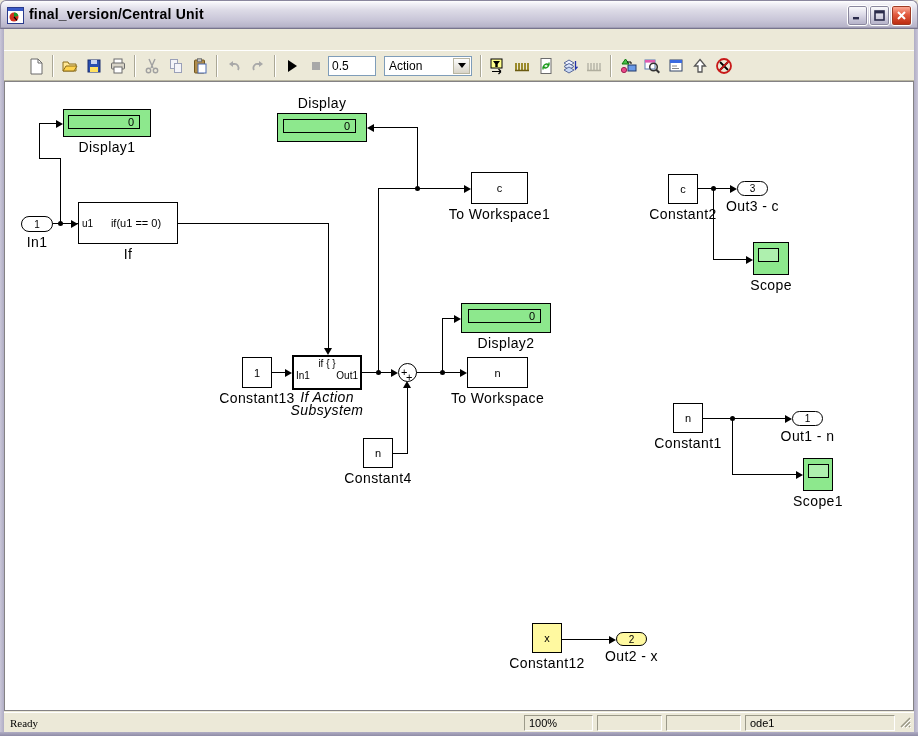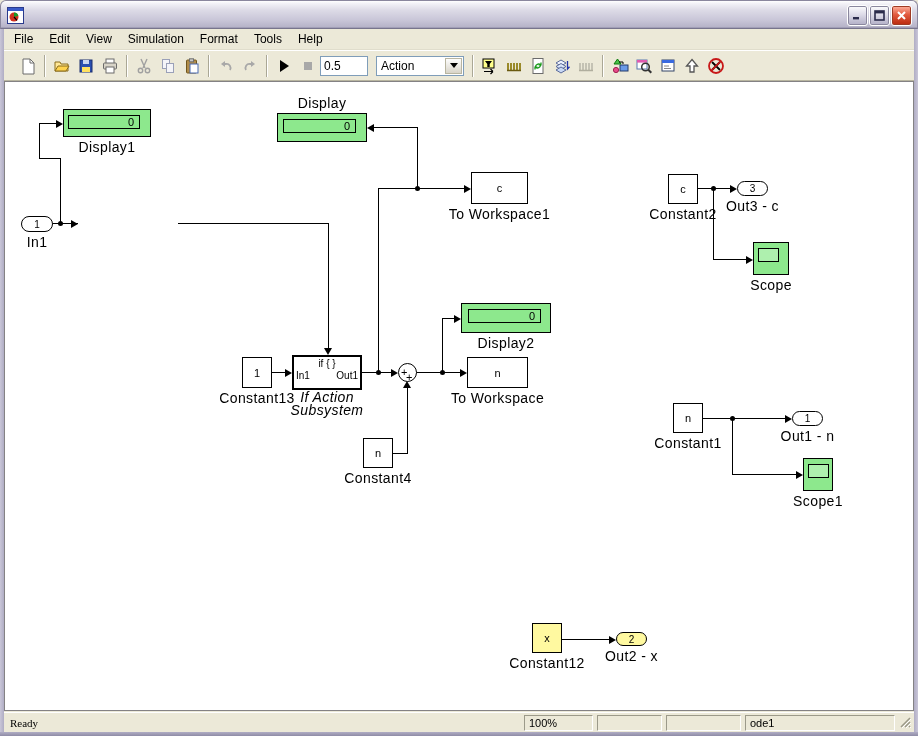--- a/index.html
+++ b/index.html
@@ -24,21 +24,21 @@
     box-shadow:0 0 0 1px #9e3a24 inset; }
 
   
   #menubar { position:absolute; left:4px; top:29px; width:910px; height:21px;
     background:#ECE9D8; display:flex; align-items:center; padding-left:2px;
     border-bottom:1px solid #e0ddcc; }
   .menu-item { font-size:12px; color:#000; padding:2px 8px; cursor:default; }
 
   
   #toolbar { position:absolute; left:4px; top:50px; width:910px; height:31px;
-    background:#ECE9D8; display:flex; align-items:center; padding-left:12px;
+    background:#ECE9D8; display:flex; align-items:center; padding-left:20px;
     border-top:1px solid #fff; border-bottom:1px solid #b8b5a0; }
   .tb { width:24px; height:24px; display:flex; align-items:center; justify-content:center; }
   .tbsep { width:2px; height:22px; border-left:1px solid #aaa795; border-right:1px solid #fff; margin:0 4px; }
   #simtime { width:48px; height:20px; border:1px solid #7f9db9; font-size:12px;
     padding:0 3px; font-family:"Liberation Sans",sans-serif; background:#fff; }
   #simmode { width:88px; height:20px; border:1px solid #7f9db9; background:#fff;
     margin-left:8px; position:relative; font-size:12px; display:flex; align-items:center; padding-left:4px; }
   #simmode .dd-btn { position:absolute; right:1px; top:1px; width:17px; height:16px;
     background:linear-gradient(180deg,#fdfdfd,#d8d4c8); border:1px solid #b8b5a0;
     display:flex; align-items:center; justify-content:center; }
@@ -95,47 +95,39 @@
 <div id="window">
 
   <div id="titlebar">
     <svg id="title-icon" viewBox="0 0 17 17">
       <rect x="0.5" y="0.5" width="16" height="16" fill="#fff" stroke="#2a3a8c"></rect>
       <rect x="1" y="1" width="15" height="3" fill="#3a5ac8"></rect>
       <circle cx="7" cy="10" r="4.5" fill="#d03020"></circle>
       <path d="M7 10 L7 5.5 A4.5 4.5 0 0 1 11.3 8.8 Z" fill="#1a9a2a"></path>
       <path d="M7 10 L10 13.4" stroke="#000" stroke-width="1.2" fill="none"></path>
     </svg>
+    <span id="title-text">final_version/Central Unit</span>
     <div class="winbtn" style="left:846px;">
       <svg width="11" height="11" viewBox="0 0 11 11">
           <rect x="1" y="7" width="6" height="2.4" fill="#2a2a4a"></rect>
         </svg>
     </div>
     <div class="winbtn" style="left:868px;">
       <svg width="11" height="11" viewBox="0 0 11 11">
           <rect x="1" y="1" width="9" height="9" fill="none" stroke="#2a2a4a" stroke-width="1.6"></rect>
           <rect x="1" y="1" width="9" height="2.4" fill="#2a2a4a"></rect>
         </svg>
     </div>
     <div class="winbtn close" style="left:890px;">
       <svg width="11" height="11" viewBox="0 0 11 11">
           <path d="M2 2 L9 9 M9 2 L2 9" stroke="#fff" stroke-width="2"></path>
         </svg>
     </div>
   </div>
 
-  <div id="menubar">
-    <span class="menu-item">File</span>
-    <span class="menu-item">Edit</span>
-    <span class="menu-item">View</span>
-    <span class="menu-item">Simulation</span>
-    <span class="menu-item">Format</span>
-    <span class="menu-item">Tools</span>
-    <span class="menu-item">Help</span>
-  </div>
 
   <div id="toolbar">
     <div class="tb">
       <svg width="18" height="18" viewBox="0 0 18 18">
           <path d="M4 2h7l4 4v11H4z" fill="#fff" stroke="#6b6b6b"></path>
           <path d="M11 2v4h4" fill="none" stroke="#6b6b6b"></path>
         </svg>
     </div>
     <div class="tbsep"></div>
     <div class="tb">
@@ -347,20 +339,25 @@
     <div class="blk green" style="left:58px;top:27px;width:88px;height:28px;">
       <div class="disp-inner" style="left:4px;width:72px;">0</div>
       <span class="lbl">Display1</span>
     </div>
 
     <div class="blk oval" style="left:16px;top:134px;width:32px;height:16px;font-size:10px;">
       <span>1</span>
       <span class="lbl">In1</span>
     </div>
 
+    <div class="blk" style="left:73px;top:120px;width:100px;height:42px;padding-left:16px;font-size:11px;">
+      <span class="portlbl" style="left:3px;top:15px;">u1</span>
+      <span>if(u1 == 0)</span>
+      <span class="lbl">If</span>
+    </div>
 
     <div class="blk green" style="left:272px;top:31px;width:90px;height:29px;">
       <div class="disp-inner" style="left:5px;width:73px;">0</div>
       <span class="lbl above">Display</span>
     </div>
 
     <div class="blk" style="left:466px;top:90px;width:57px;height:32px;">
       <span>c</span>
       <span class="lbl">To Workspace1</span>
     </div>

